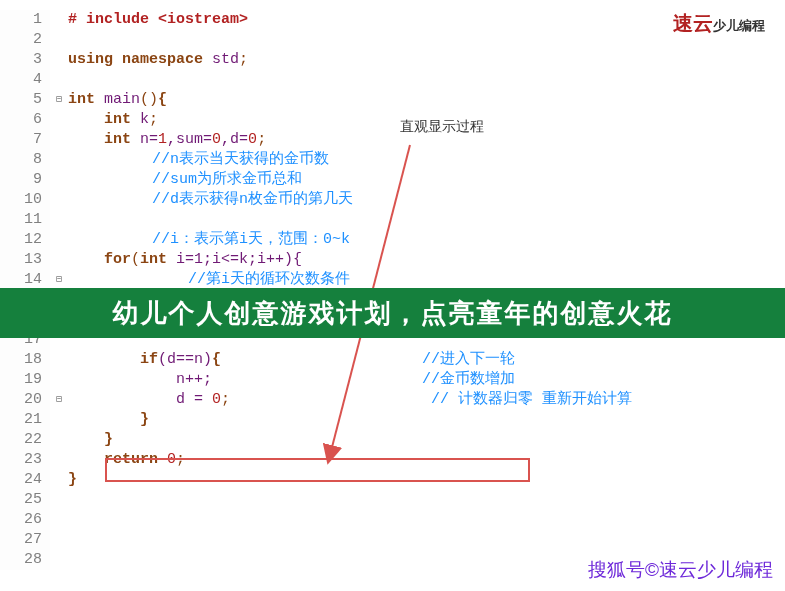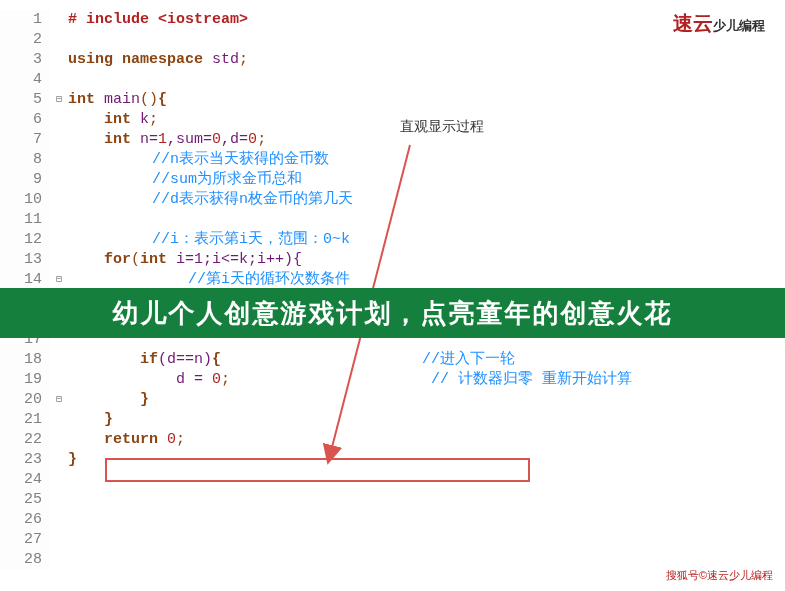--- a/index.html
+++ b/index.html
@@ -18,21 +18,21 @@
 .punct { color: #8B4513; }
 .comment { color: #1E90FF; margin-left: 48px; }
 .ident { color: #701a75; }
 .brace { color: #8B4513; font-weight: bold; }
 .highlight-box { position: absolute; border: 2px solid #d9534f; left: 105px; top: 458px; width: 425px; height: 24px; pointer-events: none; }
 .arrow-svg { position: absolute; left: 300px; top: 135px; pointer-events: none; }
 .annotation { position: absolute; left: 380px; top: 118px; color: #333; font-family: "Microsoft YaHei", sans-serif; font-size: 14px; margin-left: 20px; }
 .logo { position: absolute; right: 20px; top: 10px; color: #b22222; font-family: "KaiTi", serif; font-weight: bold; font-size: 20px; }
 .logo-sub { font-size: 13px; color: #333; font-family: "Microsoft YaHei", sans-serif; }
 .banner { position: absolute; left: 0; top: 252px; width: 785px; height: 50px; background: #15803d; color: #fff; font-family: "Microsoft YaHei", sans-serif; font-size: 26px; font-weight: bold; display: flex; align-items: center; justify-content: center; letter-spacing: 2px; margin-top: 36px; }
-.watermark { position: absolute; right: 12px; bottom: 8px; color: #b91c1c; font-family: "Microsoft YaHei", sans-serif; font-size: 11px; }
+.watermark { position: absolute; right: 12px; bottom: 8px; color: #6d28d9; font-family: "Microsoft YaHei", sans-serif; font-size: 19px; }
 </style>
 </head>
 <body>
 
 <div class="editor">
   <div class="gutter">
     <div class="gutter-line">1</div>
     <div class="gutter-line">2</div>
     <div class="gutter-line">3</div>
     <div class="gutter-line">4</div>
@@ -103,20 +103,21 @@
     <div class="code-line">    <span class="comment">//sum为所求金币总和</span></div>
     <div class="code-line">    <span class="comment">//d表示获得n枚金币的第几天</span></div>
     <div class="code-line"></div>
     <div class="code-line">    <span class="comment">//i：表示第i天，范围：0~k</span></div>
     <div class="code-line">    <span class="kw">for</span><span class="punct">(</span><span class="kw">int</span><span class="ident"> i=1;i&lt;=k;i++){</span></div>
     <div class="code-line">        <span class="comment">//第i天的循环次数条件</span></div>
     <div class="code-line"></div>
     <div class="code-line">        <span class="ident">d++;</span>                      <span class="comment">//计数器增加</span></div>
     <div class="code-line"></div>
     <div class="code-line">        <span class="kw">if</span><span class="ident">(d==n)</span><span class="brace">{</span>                 <span class="comment">//进入下一轮</span></div>
+    <div class="code-line">            <span class="ident">n++;</span>                  <span class="comment">//金币数增加</span></div>
     <div class="code-line">            <span class="ident">d = </span><span class="num">0</span><span class="punct">;</span>                 <span class="comment">// 计数器归零 重新开始计算</span></div>
     <div class="code-line">        <span class="brace">}</span></div>
     <div class="code-line">    <span class="brace">}</span></div>
     <div class="code-line">    <span class="kw">return </span><span class="num">0</span><span class="punct">;</span></div>
     <div class="code-line"><span class="brace">}</span></div>
   </div>
 </div>
 
 <div class="highlight-box"></div>
 

